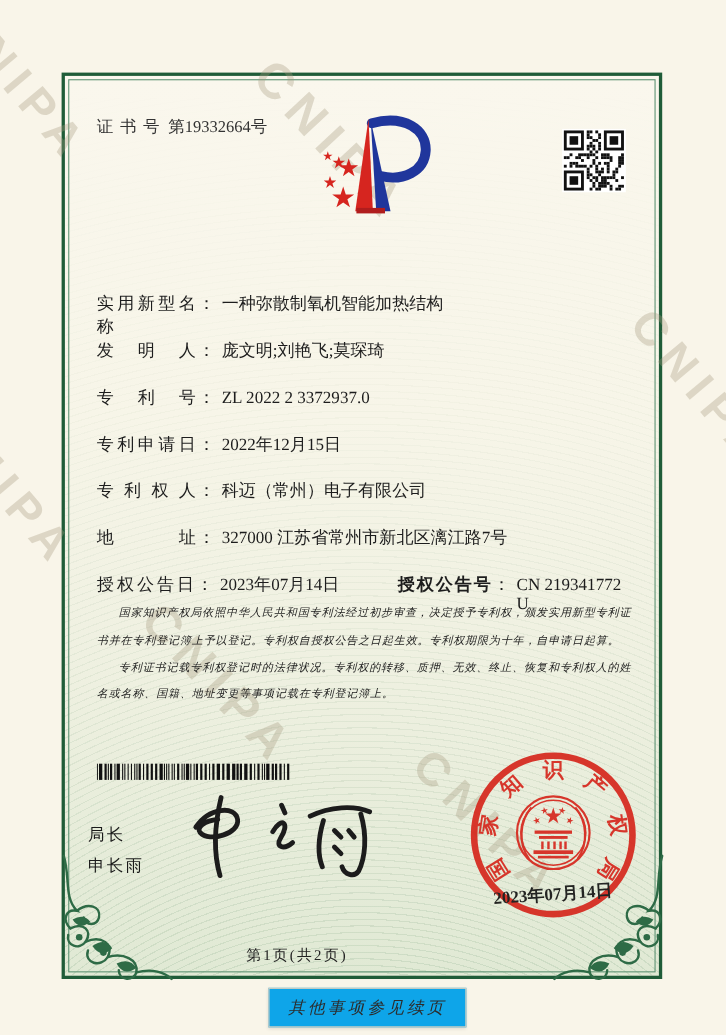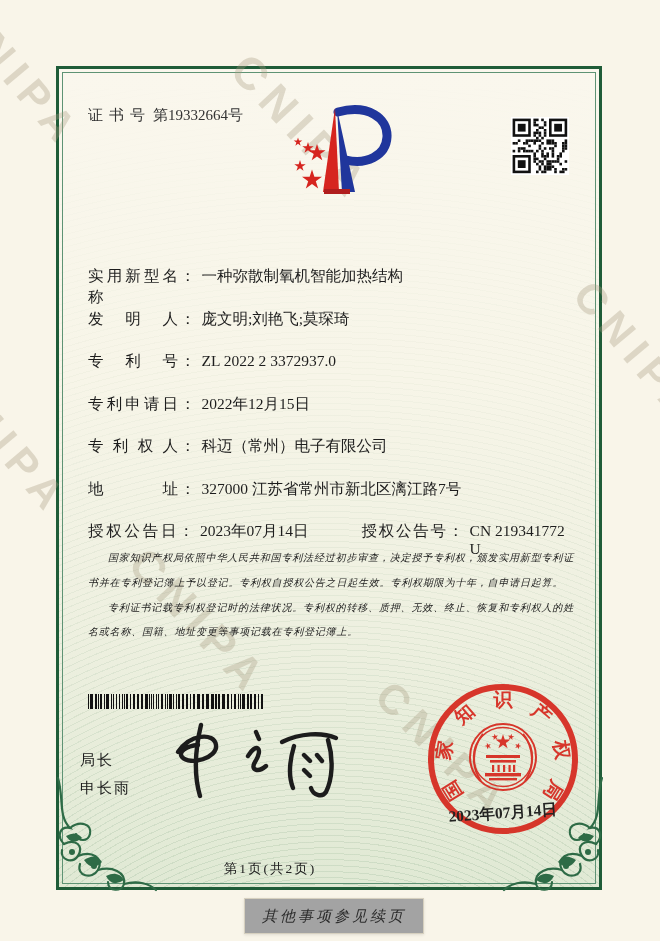--- a/index.html
+++ b/index.html
@@ -57,21 +57,21 @@
   .paras p{margin:0;text-indent:2em;}
   .barcode-wrap{position:absolute;left:88px;top:694px;width:178px;height:15px;}
   .signer{position:absolute;left:80px;top:746px;font-family:Liberation Sans, sans-serif;
     font-size:15px;letter-spacing:2px;color:#1a1a1a;line-height:28px;}
   .signature{position:absolute;left:158px;top:720px;}
   .seal{position:absolute;left:423px;top:679px;mix-blend-mode:multiply;}
   .page-num{position:absolute;left:0;top:860px;width:540px;text-align:center;
     font-size:13.5px;color:#222;letter-spacing:2px;}
   .footer-tab{
     position:absolute;left:244px;top:898px;width:180px;height:36px;
-    background:#a3a3a3;border:1px solid #d6d0bf;box-sizing:border-box;
+    background:#0ea5e9;border:1px solid #d6d0bf;box-sizing:border-box;
     display:flex;align-items:center;justify-content:center;
     font-style:italic;font-size:15px;letter-spacing:3px;color:#2c2c2c;
     box-shadow:0 1px 3px rgba(0,0,0,0.10);z-index:4;
   }
   .flourish{position:absolute;z-index:2;}
   .logo{position:absolute;left:274px;top:102px;}
   .qr{position:absolute;left:511px;top:117px;}
 </style>
 </head>
 <body>
@@ -304,21 +304,21 @@
     </div>
     <div class="frow">
       <span class="flabel">地址</span>
         <span class="fcolon">：</span>
       <span>327000 江苏省常州市新北区漓江路7号</span>
     </div>
     <div class="grant-row">
       <span class="flabel">授权公告日</span>
         <span class="fcolon">：</span>
       <span class="gval">2023年07月14日</span>
-      <span class="flabel" style="width:86px;margin-left:12px;">授权公告号</span>
+      <span class="flabel" style="width:86px;margin-left:12px;font-weight:bold;">授权公告号</span>
         <span class="fcolon">：</span>
       <span>CN 219341772 U</span>
     </div>
   </div>
 
   <div class="paras">
     <p>国家知识产权局依照中华人民共和国专利法经过初步审查，决定授予专利权，颁发实用新型专利证书并在专利登记簿上予以登记。专利权自授权公告之日起生效。专利权期限为十年，自申请日起算。</p>
     <p>专利证书记载专利权登记时的法律状况。专利权的转移、质押、无效、终止、恢复和专利权人的姓名或名称、国籍、地址变更等事项记载在专利登记簿上。</p>
   </div>
 

